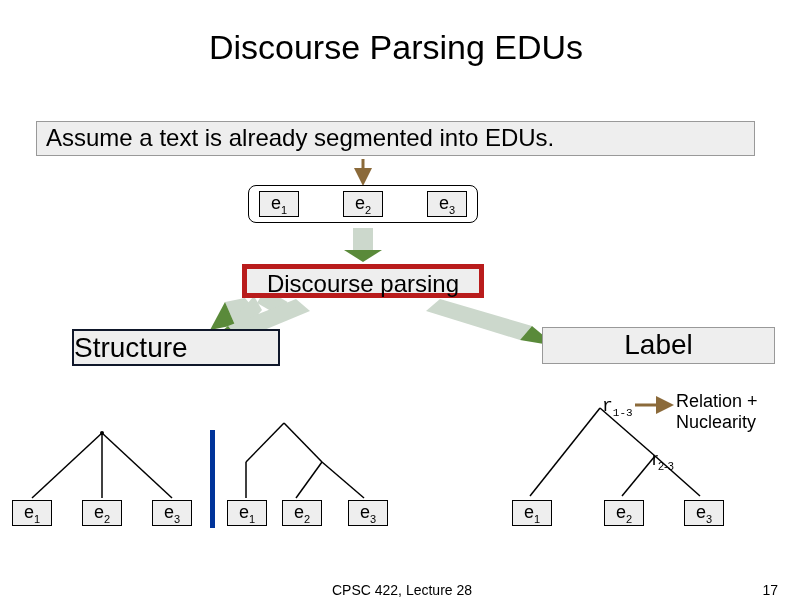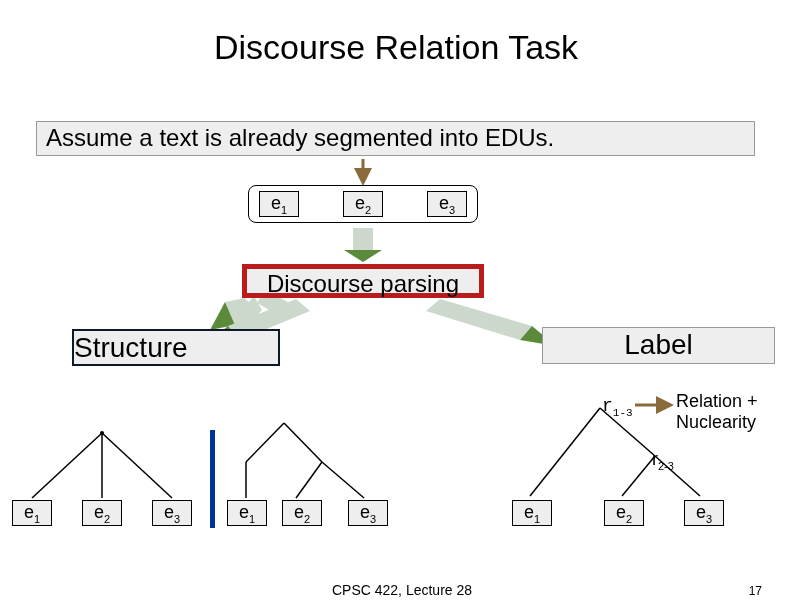--- a/index.html
+++ b/index.html
@@ -9,29 +9,29 @@
   .ebox { position: absolute; width: 40px; height: 26px; border: 1px solid #000; background: #eee; border-radius: 0; text-align: center; font-size: 18px; line-height: 22px; }
   .ebox sub { font-size: 11px; vertical-align: sub; }
   .edu-container { position: absolute; top: 185px; left: 248px; width: 230px; height: 38px; border: 1px solid #000; border-radius: 8px; }
   .parsing-box { position: absolute; top: 264px; left: 242px; width: 242px; height: 34px; background: #eee; border: 5px solid #b91c1c; font-size: 24px; text-align: center; line-height: 30px; }
   .structure-box { position: absolute; top: 329px; left: 72px; width: 208px; height: 37px; background: #eee; border: 2px solid #0f172a; font-size: 28px; text-align: left; line-height: 33px; }
   .label-box { position: absolute; top: 327px; left: 542px; width: 233px; height: 37px; background: #eee; border: 1px solid #999; font-size: 28px; text-align: center; line-height: 33px; }
   .rlabel { position: absolute; font-size: 18px; }
   .rlabel sub { font-size: 11px; vertical-align: sub; }
   .rn-text { position: absolute; left: 676px; top: 391px; font-size: 18px; line-height: 21px; }
   .footer-center { position: absolute; bottom: 14px; left: 12px; right: 0; text-align: center; font-size: 14px; }
-  .footer-right { position: absolute; bottom: 14px; right: 30px; font-size: 12px; }
+  .footer-right { position: absolute; bottom: 14px; right: 14px; font-size: 14px; }
   .bar { position: absolute; width: 5px; background: #00339a; }
   svg.arrows { position: absolute; top: 0; left: 0; width: 792px; height: 612px; pointer-events: none; }
   .tree-svg { position: absolute; }
 </style>
 </head>
 <body>
 
-<div class="title">Discourse Relation Task</div>
+<div class="title">Discourse Parsing EDUs</div>
 
 <div class="assume-box">Assume a text is already segmented into EDUs.</div>
 
 <svg class="arrows">
 
   <defs>
     <marker id="ah" markerWidth="8" markerHeight="8" refX="4" refY="3" orient="auto">
       <path d="M0,0 L6,3 L0,6 Z" fill="#8b6a3a"></path>
     </marker>
     <marker id="agr" markerWidth="10" markerHeight="10" refX="5" refY="4" orient="auto">

